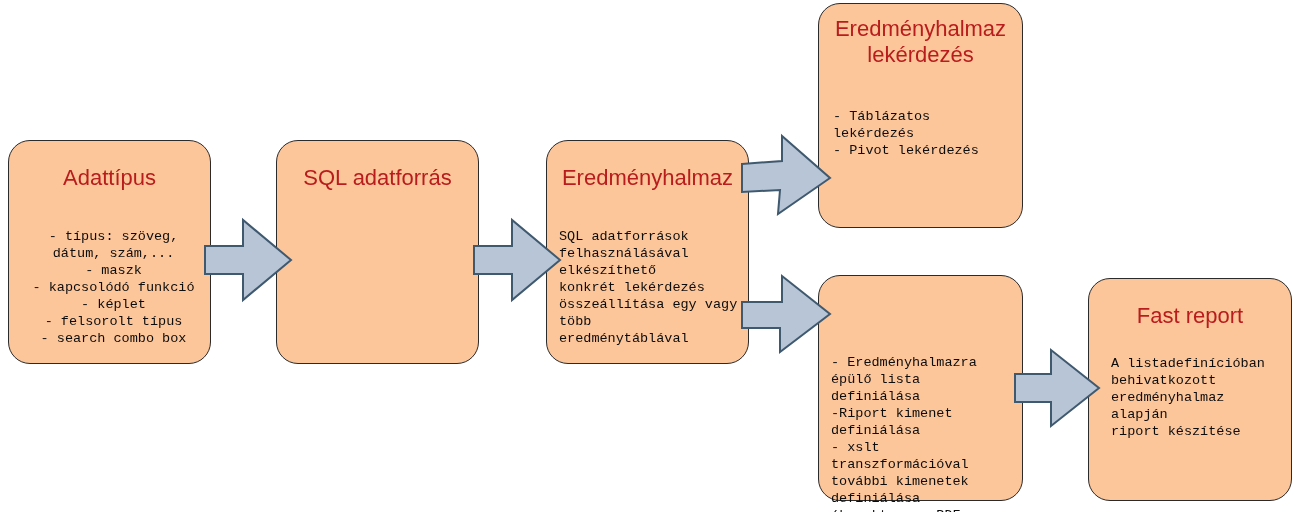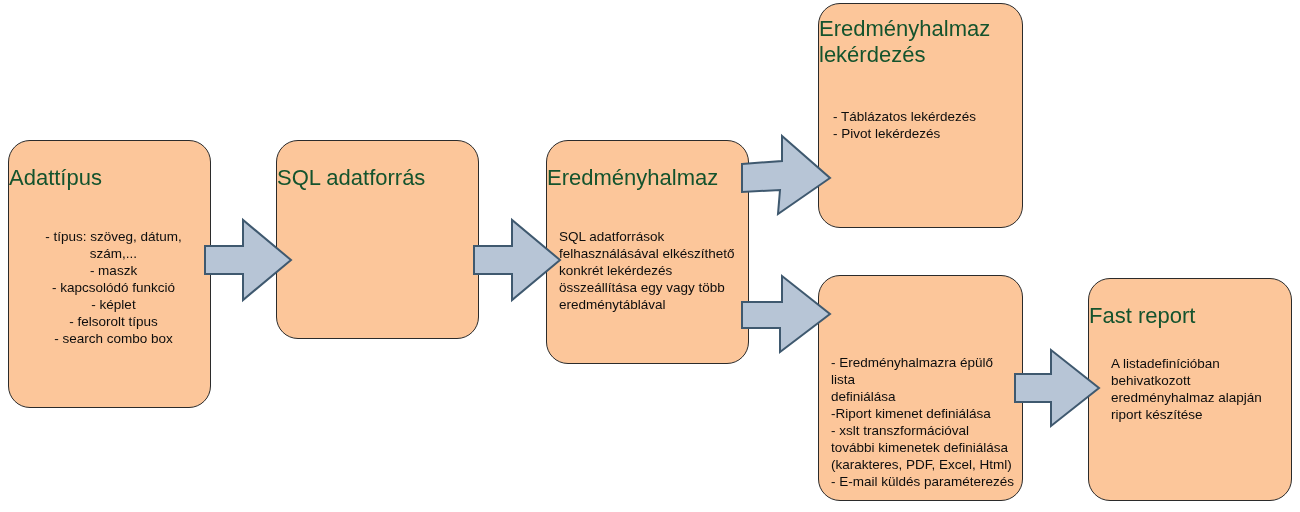--- a/index.html
+++ b/index.html
@@ -21,39 +21,40 @@
     box-sizing: border-box;
     background: #fcc69a;
     border: 1.4px solid #2b2b2b;
     border-radius: 22px;
     padding: 0;
   }
   .node-title {
     position: absolute;
     left: 0;
     right: 0;
-    text-align: left;
-    color: #14532d;
+    text-align: center;
+    color: #b91c1c;
     font-size: 22px;
     line-height: 26px;
     font-weight: 400;
     white-space: pre-line;
   }
   .node-body {
     position: absolute;
     color: #0d0d0d;
     font-size: 13.5px;
     line-height: 17px;
     white-space: pre-line;
     text-align: left;
+    font-family: Liberation Mono, monospace;
   }
 
   
-  #node-adattipus      { left: 8px;    top: 140px; width: 203px; height: 268px; }
-  #node-sql            { left: 276px;  top: 140px; width: 203px; height: 199px; padding-left: 15px; }
+  #node-adattipus      { left: 8px;    top: 140px; width: 203px; height: 224px; }
+  #node-sql            { left: 276px;  top: 140px; width: 203px; height: 224px; padding-left: 15px; }
   #node-eredmeny       { left: 546px;  top: 140px; width: 203px; height: 224px; }
   #node-eredmeny-lek   { left: 818px;  top: 3px;   width: 205px; height: 225px; }
   #node-lista          { left: 818px;  top: 275px; width: 205px; height: 226px; }
   #node-fast           { left: 1088px; top: 278px; width: 204px; height: 223px; }
 
   #node-adattipus    .node-title { top: 24px; }
   #node-sql          .node-title { top: 24px; }
   #node-eredmeny     .node-title { top: 24px; }
   #node-eredmeny-lek .node-title { top: 12px; }
   #node-lista        .node-title { top: 24px; }

